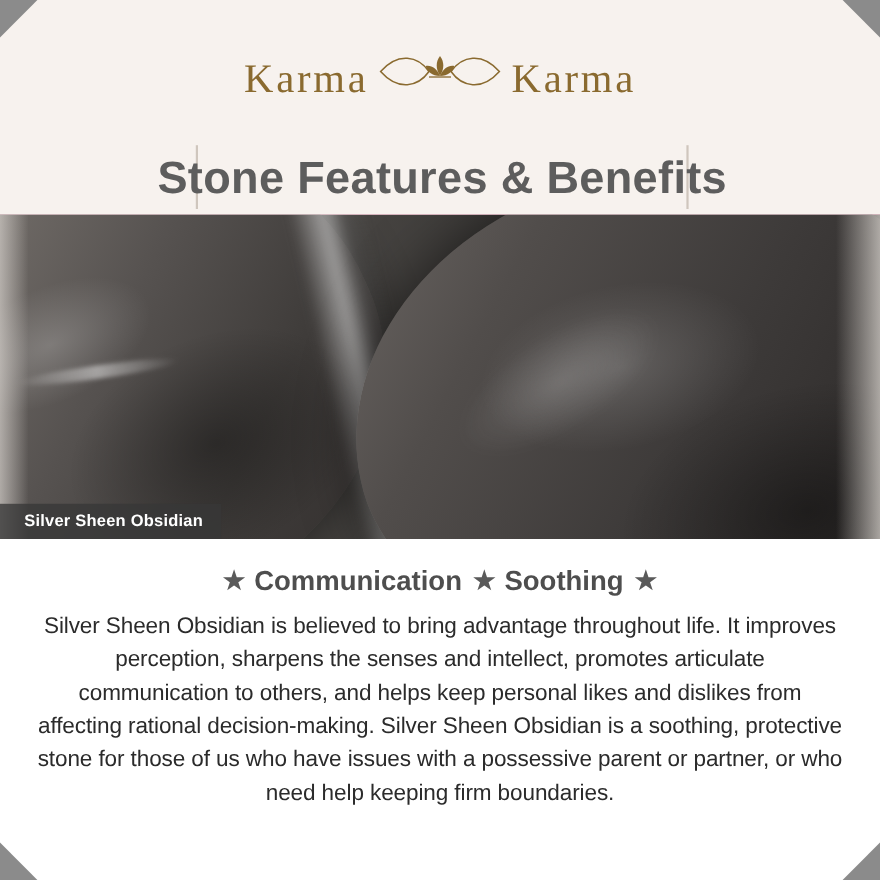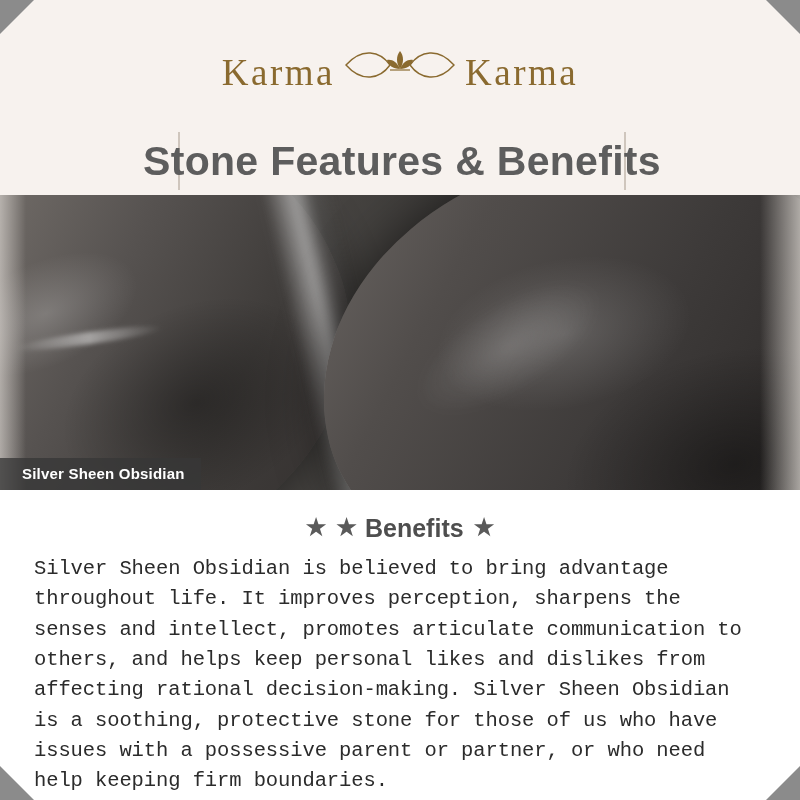--- a/index.html
+++ b/index.html
@@ -253,23 +253,22 @@
     font-size: 23px;
     line-height: 1;
     position: relative;
     top: -1px;
   }
   .body-text {
     margin: 11px 34px 0 34px;
     font-size: 20.5px;
     line-height: 1.48;
     color: #2b2b2b;
-    text-align: left;
+    text-align: center;
     letter-spacing: -0.1px;
-    font-family: Liberation Mono, monospace;
   }
 </style>
 </head>
 <body>
 
 <div id="page">
 
   <div class="corner corner-tl"></div>
   <div class="corner corner-tr"></div>
   <div class="corner corner-bl"></div>
@@ -307,24 +306,25 @@
     <div class="stone-right"></div>
     <div class="photo-edge-left"></div>
     <div class="photo-edge-right"></div>
     <div class="caption">Silver Sheen Obsidian</div>
   </div>
 
   <div class="panel">
     <div class="keywords">
       <span class="kw">
         <span class="star">★</span>
+        <span>Communication</span>
       </span>
       <span class="kw">
         <span class="star">★</span>
-        <span>Benefits</span>
+        <span>Soothing</span>
       </span>
       <span class="kw">
         <span class="star">★</span>
       </span>
     </div>
     <p class="body-text">Silver Sheen Obsidian is believed to bring advantage throughout life. It improves perception, sharpens the senses and intellect, promotes articulate communication to others, and helps keep personal likes and dislikes from affecting rational decision-making. Silver Sheen Obsidian is a soothing, protective stone for those of us who have issues with a possessive parent or partner, or who need help keeping firm boundaries.</p>
   </div>
 
 </div>
 

